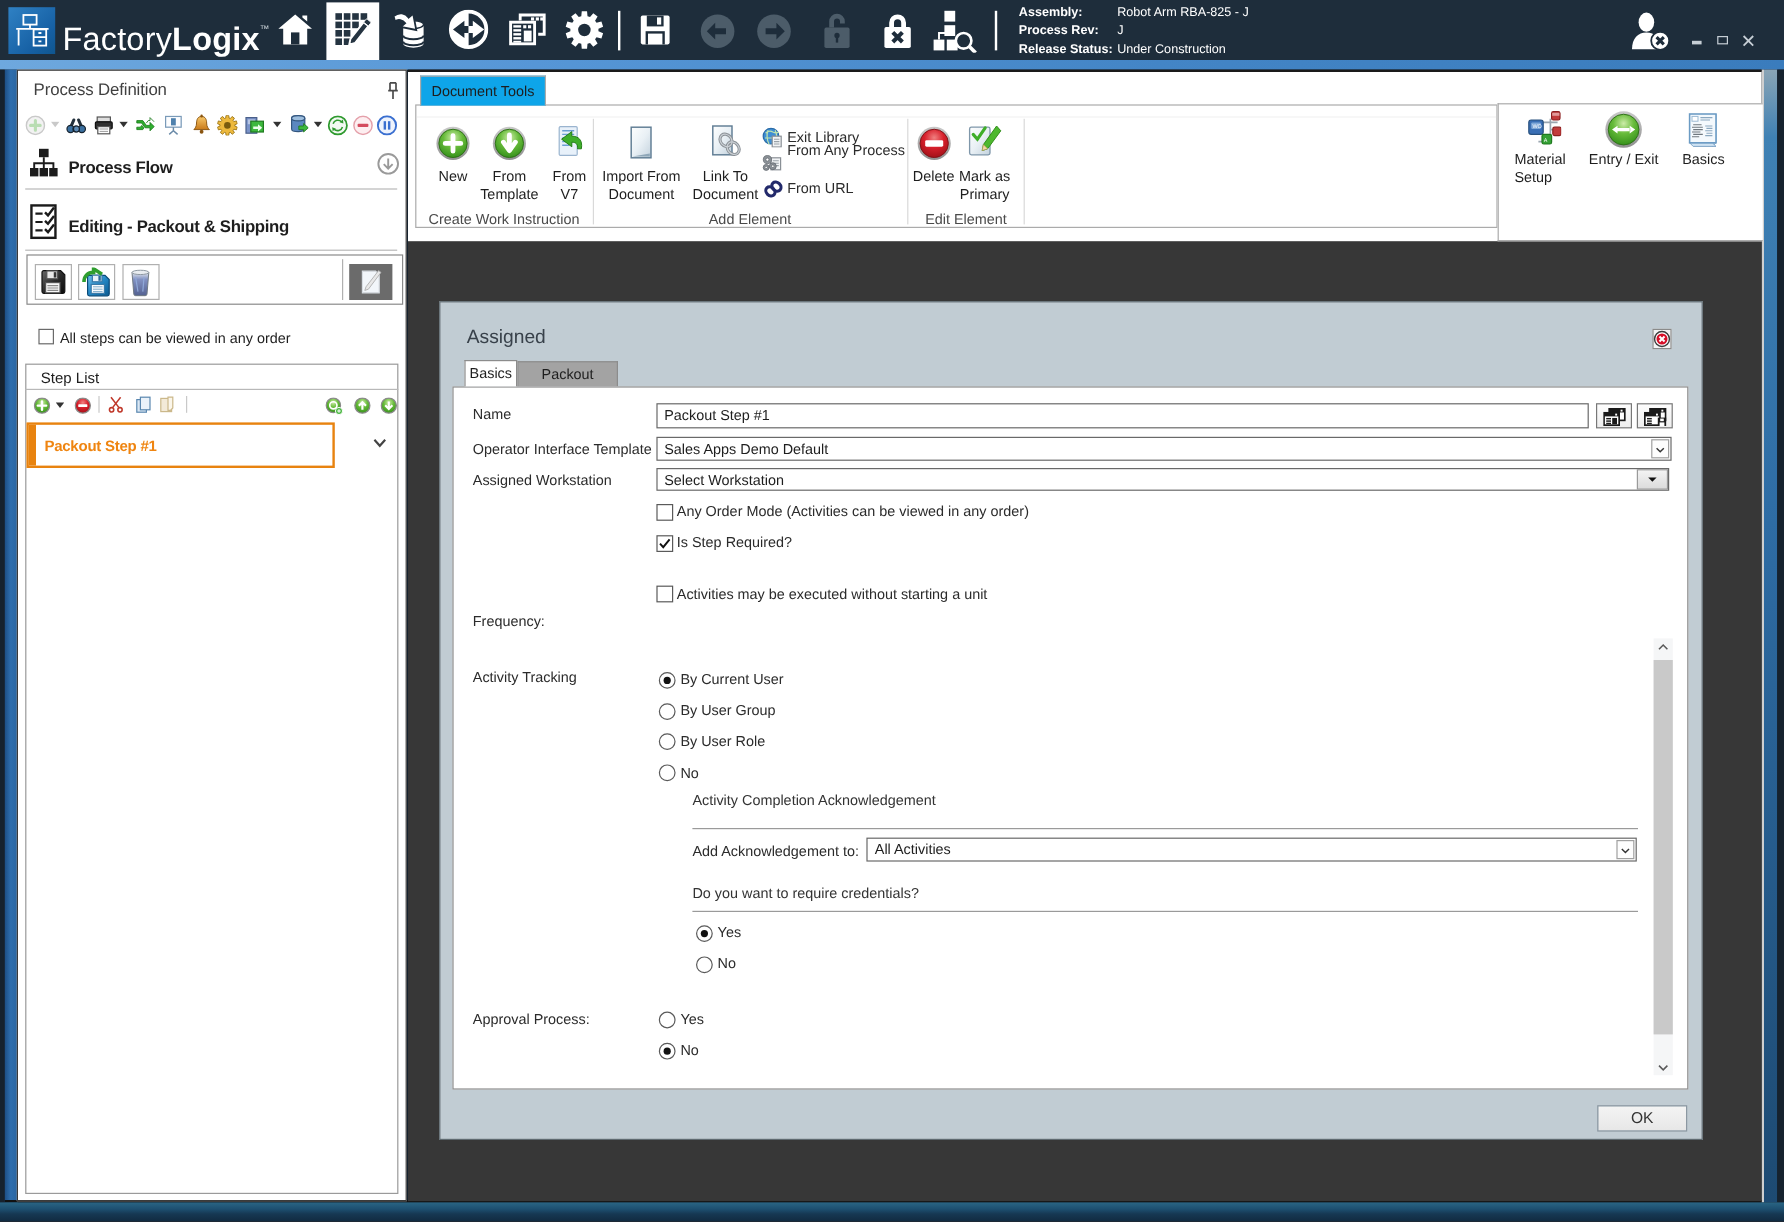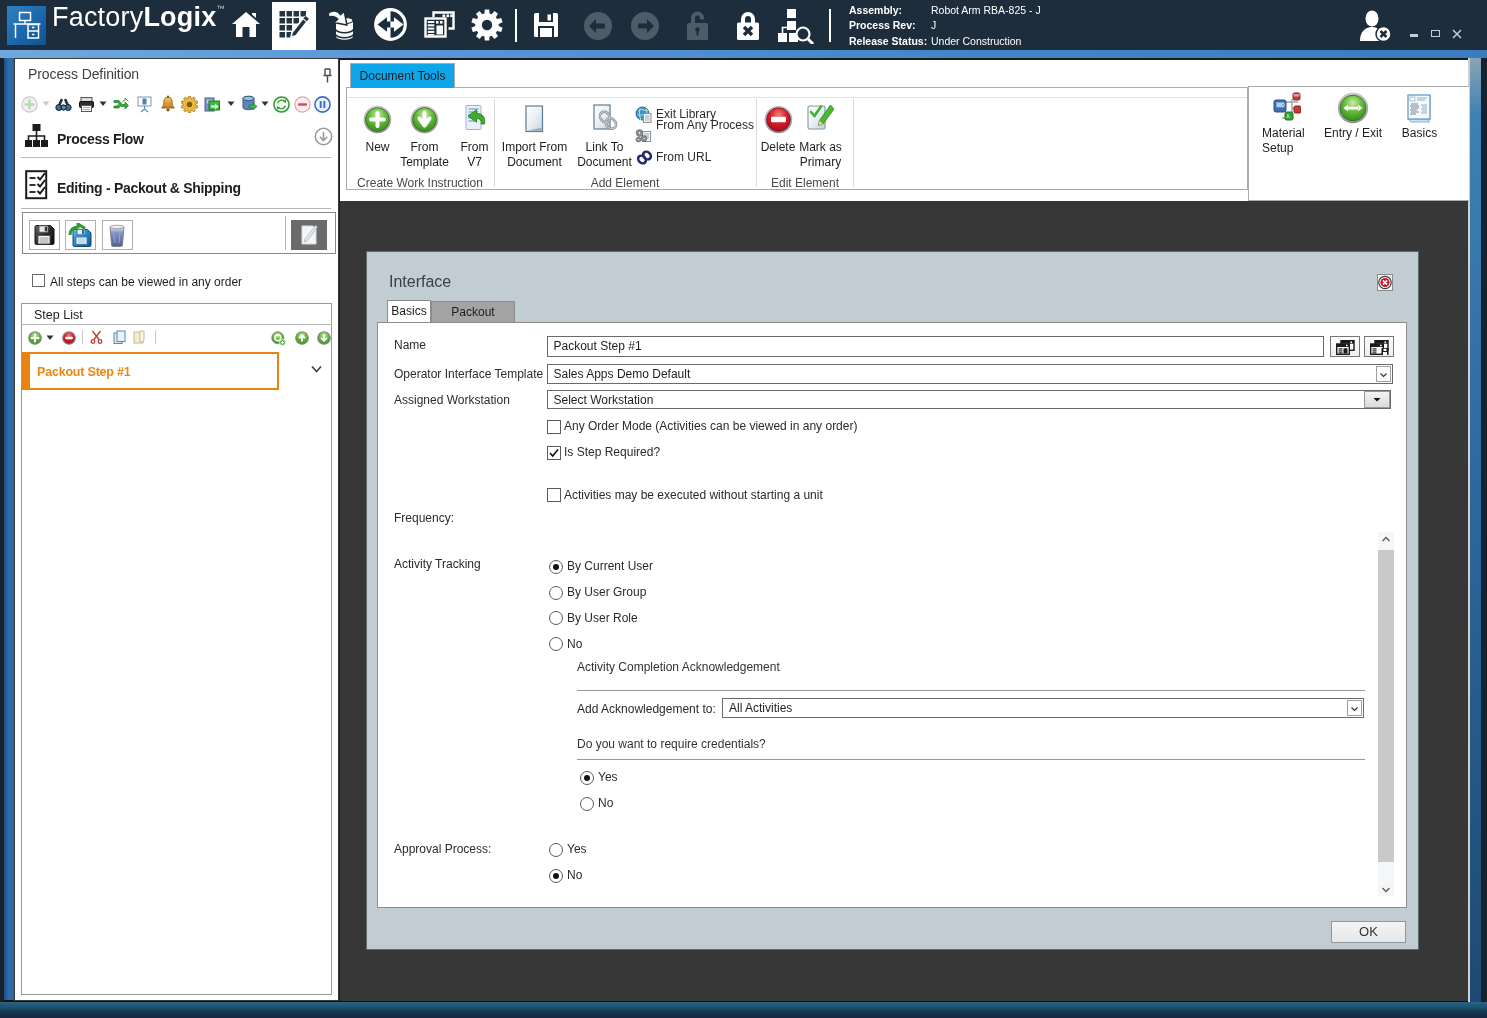--- a/index.html
+++ b/index.html
@@ -70,21 +70,21 @@
         <rect x="7.5" y="1.5" width="11" height="8"></rect>
         <path d="M13 9.5 v3"></path>
         <path d="M1.5 13 h27"></path>
         <path d="M3.5 13.5 v13.5 M3.5 15.5 l0 0"></path>
         <rect x="16" y="13.5" width="10.5" height="13.5"></rect>
         <path d="M16 20 h10.5"></path>
         <path d="M20 16.5 h2.5 M20 23.5 h2.5"></path>
       </g>
     </svg>
   </div>
-  <div class="abs" style="left:52px; top:2px; font-size:27px; color:#fff; letter-spacing:0.2px;"><span style="font-weight:normal;">Factory</span><span style="font-weight:bold;">Logix</span><span style="font-size:8px; vertical-align:15px; color:#cfd6dc;">™</span></div>
+  <div class="abs" style="left:52px; top:18px; font-size:27px; color:#fff; letter-spacing:0.2px;"><span style="font-weight:normal;">Factory</span><span style="font-weight:bold;">Logix</span><span style="font-size:8px; vertical-align:15px; color:#cfd6dc;">™</span></div>
 
   <svg class="abs" style="left:230px; top:10px;" width="32" height="30" viewBox="0 0 32 30">
     <path d="M16 2 L2 14 h4 v13 h20 v-13 h4 z M22 3 h4 v5 l-4 -3.5 z" fill="#fff"></path>
     <rect x="12.5" y="17" width="7" height="10" fill="#1e2d3b"></rect>
   </svg>
   <div class="abs" style="left:272px; top:1.5px; width:44px; height:48px; background:#fff;"></div>
   <svg class="abs" style="left:279px; top:10px;" width="30" height="30" viewBox="0 0 30 30">
     <g fill="#253441">
       <rect x="0.5" y="1" width="5.5" height="5.5"></rect>
         <rect x="7.5" y="1" width="5.5" height="5.5"></rect>
@@ -630,21 +630,21 @@
   </div>
   <div class="abs" style="left:22px; top:352px; width:257px; height:37.5px; border:2px solid #e8830f; background:#fff;">
     <div style="position:absolute; left:0; top:0; width:5.5px; height:33.5px; background:#e8830f;"></div>
     <div style="position:absolute; left:13px; top:11px; font-size:12.5px; font-weight:bold; color:#ef8511; letter-spacing:-0.2px;">Packout Step #1</div>
   </div>
   <svg class="abs" style="left:311px; top:365px;" width="11" height="9" viewBox="0 0 11 9">
       <path d="M1 1.5 L5.5 6.5 L10 1.5" fill="none" stroke="#444" stroke-width="1.8"></path>
     </svg>
 
   <div class="abs" id="dialog">
-    <div class="abs" id="dlg-title">Interface</div>
+    <div class="abs" id="dlg-title">Assigned</div>
     <div class="abs" id="closebtn">
         <svg width="16" height="17" viewBox="0 0 16 17">
           <circle cx="8" cy="8.5" r="6.2" fill="#fff" stroke="#3c3c3c" stroke-width="1.2"></circle>
           <circle cx="8" cy="8.5" r="4.6" fill="#d60f28"></circle>
           <path d="M5.9 6.4 L10.1 10.6 M10.1 6.4 L5.9 10.6" stroke="#fff" stroke-width="1.7"></path>
         </svg>
       </div>
     <div class="tab" id="tab1">Basics</div>
     <div class="tab" id="tab2">Packout Settings</div>
     <div class="abs" id="dlg-panel"></div>

